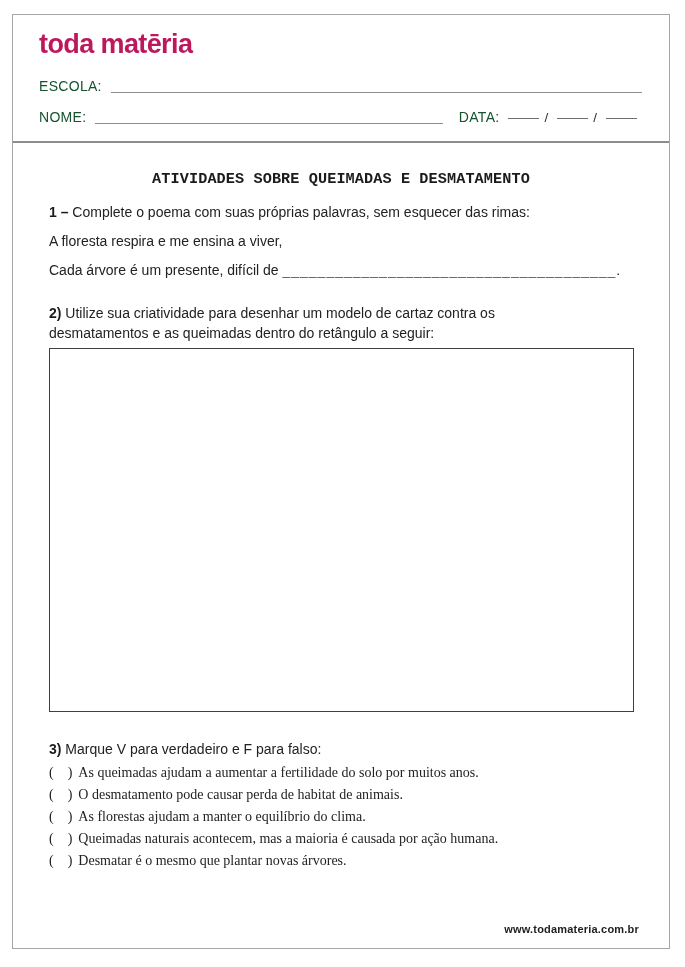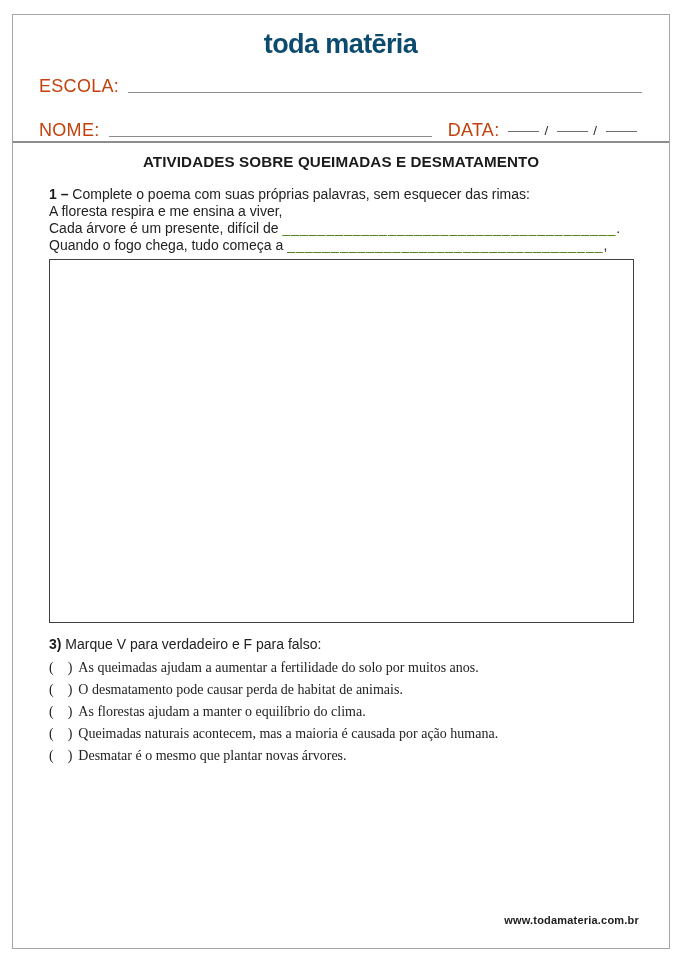--- a/index.html
+++ b/index.html
@@ -25,30 +25,29 @@
   
   .header {
     height: 128px;
     border-bottom: 2px solid #8d8d8d;
     padding: 13px 27px 0 26px;
   }
   .logo {
     font-size: 27px;
     font-weight: bold;
     letter-spacing: -0.6px;
-    color: #0c4a6e;
+    color: #be185d;
     line-height: 32px;
-    text-align: center;
   }
   .row { display: flex; align-items: flex-end; }
   .escola-row { margin-top: 13px; height: 22px; }
-  .nome-row   { margin-top: 22px;  height: 22px; }
+  .nome-row   { margin-top: 9px;  height: 22px; }
   .field-label {
-    font-size: 18px;
-    color: #c2410c;
+    font-size: 14px;
+    color: #14532d;
     letter-spacing: 0.3px;
     line-height: 17px;
   }
   .fill-line {
     flex: 1;
     border-bottom: 1.5px solid #8e8e8e;
     margin-left: 9px;
     margin-bottom: 2px;
     height: 10px;
   }
@@ -67,41 +66,42 @@
     padding: 0 36px;
     font-size: 14px;
   }
   p { margin: 0; }
   .title {
     text-align: center;
     font-weight: bold;
     font-size: 15.2px;
     letter-spacing: 0.1px;
     color: #1b1b1b;
-    padding-top: 10px;
+    padding-top: 27px;
+    font-family: Liberation Mono, monospace;
   }
   .q-number { font-weight: bold; color: #1b1b1b; }
   .q1-prompt { margin-top: 16px; line-height: 17px; }
-  .poem-line { line-height: 17px; white-space: pre; }
+  .poem-line { margin-top: 12px; line-height: 17px; white-space: pre; }
   .blank { letter-spacing: 1px; color: #4d7c0f; }
   .q2-prompt { margin-top: 24px; line-height: 20px; }
   .draw-box {
     margin-top: 5px;
     width: 585px;
     height: 364px;
     border: 1.3px solid #404040;
     background: #ffffff;
   }
-  .q3-prompt { margin-top: 12px; line-height: 18px; }
+  .q3-prompt { margin-top: 28px; line-height: 18px; }
   .tf-item { margin-top: 6.5px; line-height: 15.5px; white-space: pre; font-family: Liberation Serif, serif; }
   .paren { margin-right: 6px; color: #222222; }
   .footer {
     position: absolute;
     right: 30px;
-    bottom: 22px;
+    bottom: 13px;
     font-size: 11px;
     font-weight: bold;
     letter-spacing: 0.2px;
     color: #1d1d1d;
   }
 </style>
 </head>
 <body>
 
 <div class="page">
@@ -129,22 +129,22 @@
       </div>
     </div>
 
     <div class="content">
       <div class="title">ATIVIDADES SOBRE QUEIMADAS E DESMATAMENTO</div>
 
       <p class="q1-prompt"><span class="q-number">1 –</span> <span>Complete o poema com suas próprias palavras, sem esquecer das rimas:</span></p>
 
       <p class="poem-line"><span>A floresta respira e me ensina a viver,</span><span class="blank"></span><span></span></p>
       <p class="poem-line"><span>Cada árvore é um presente, difícil de </span><span class="blank">______________________________________</span><span>.</span></p>
-      <p class="poem-line"><span>Quando o fogo chega, tudo começa a </span><span class="blank">____________________________________</span><span>,</span></p>
 
+      <p class="q2-prompt"><span class="q-number">2)</span> <span>Utilize sua criatividade para desenhar um modelo de cartaz contra os</span><br><span>desmatamentos e as queimadas dentro do retângulo a seguir:</span></p>
 
       <div class="draw-box"></div>
 
       <p class="q3-prompt"><span class="q-number">3)</span> <span>Marque V para verdadeiro e F para falso:</span></p>
 
       <p class="tf-item"><span class="paren">(    )</span><span>As queimadas ajudam a aumentar a fertilidade do solo por muitos anos.</span></p>
       <p class="tf-item"><span class="paren">(    )</span><span>O desmatamento pode causar perda de habitat de animais.</span></p>
       <p class="tf-item"><span class="paren">(    )</span><span>As florestas ajudam a manter o equilíbrio do clima.</span></p>
       <p class="tf-item"><span class="paren">(    )</span><span>Queimadas naturais acontecem, mas a maioria é causada por ação humana.</span></p>
       <p class="tf-item"><span class="paren">(    )</span><span>Desmatar é o mesmo que plantar novas árvores.</span></p>

